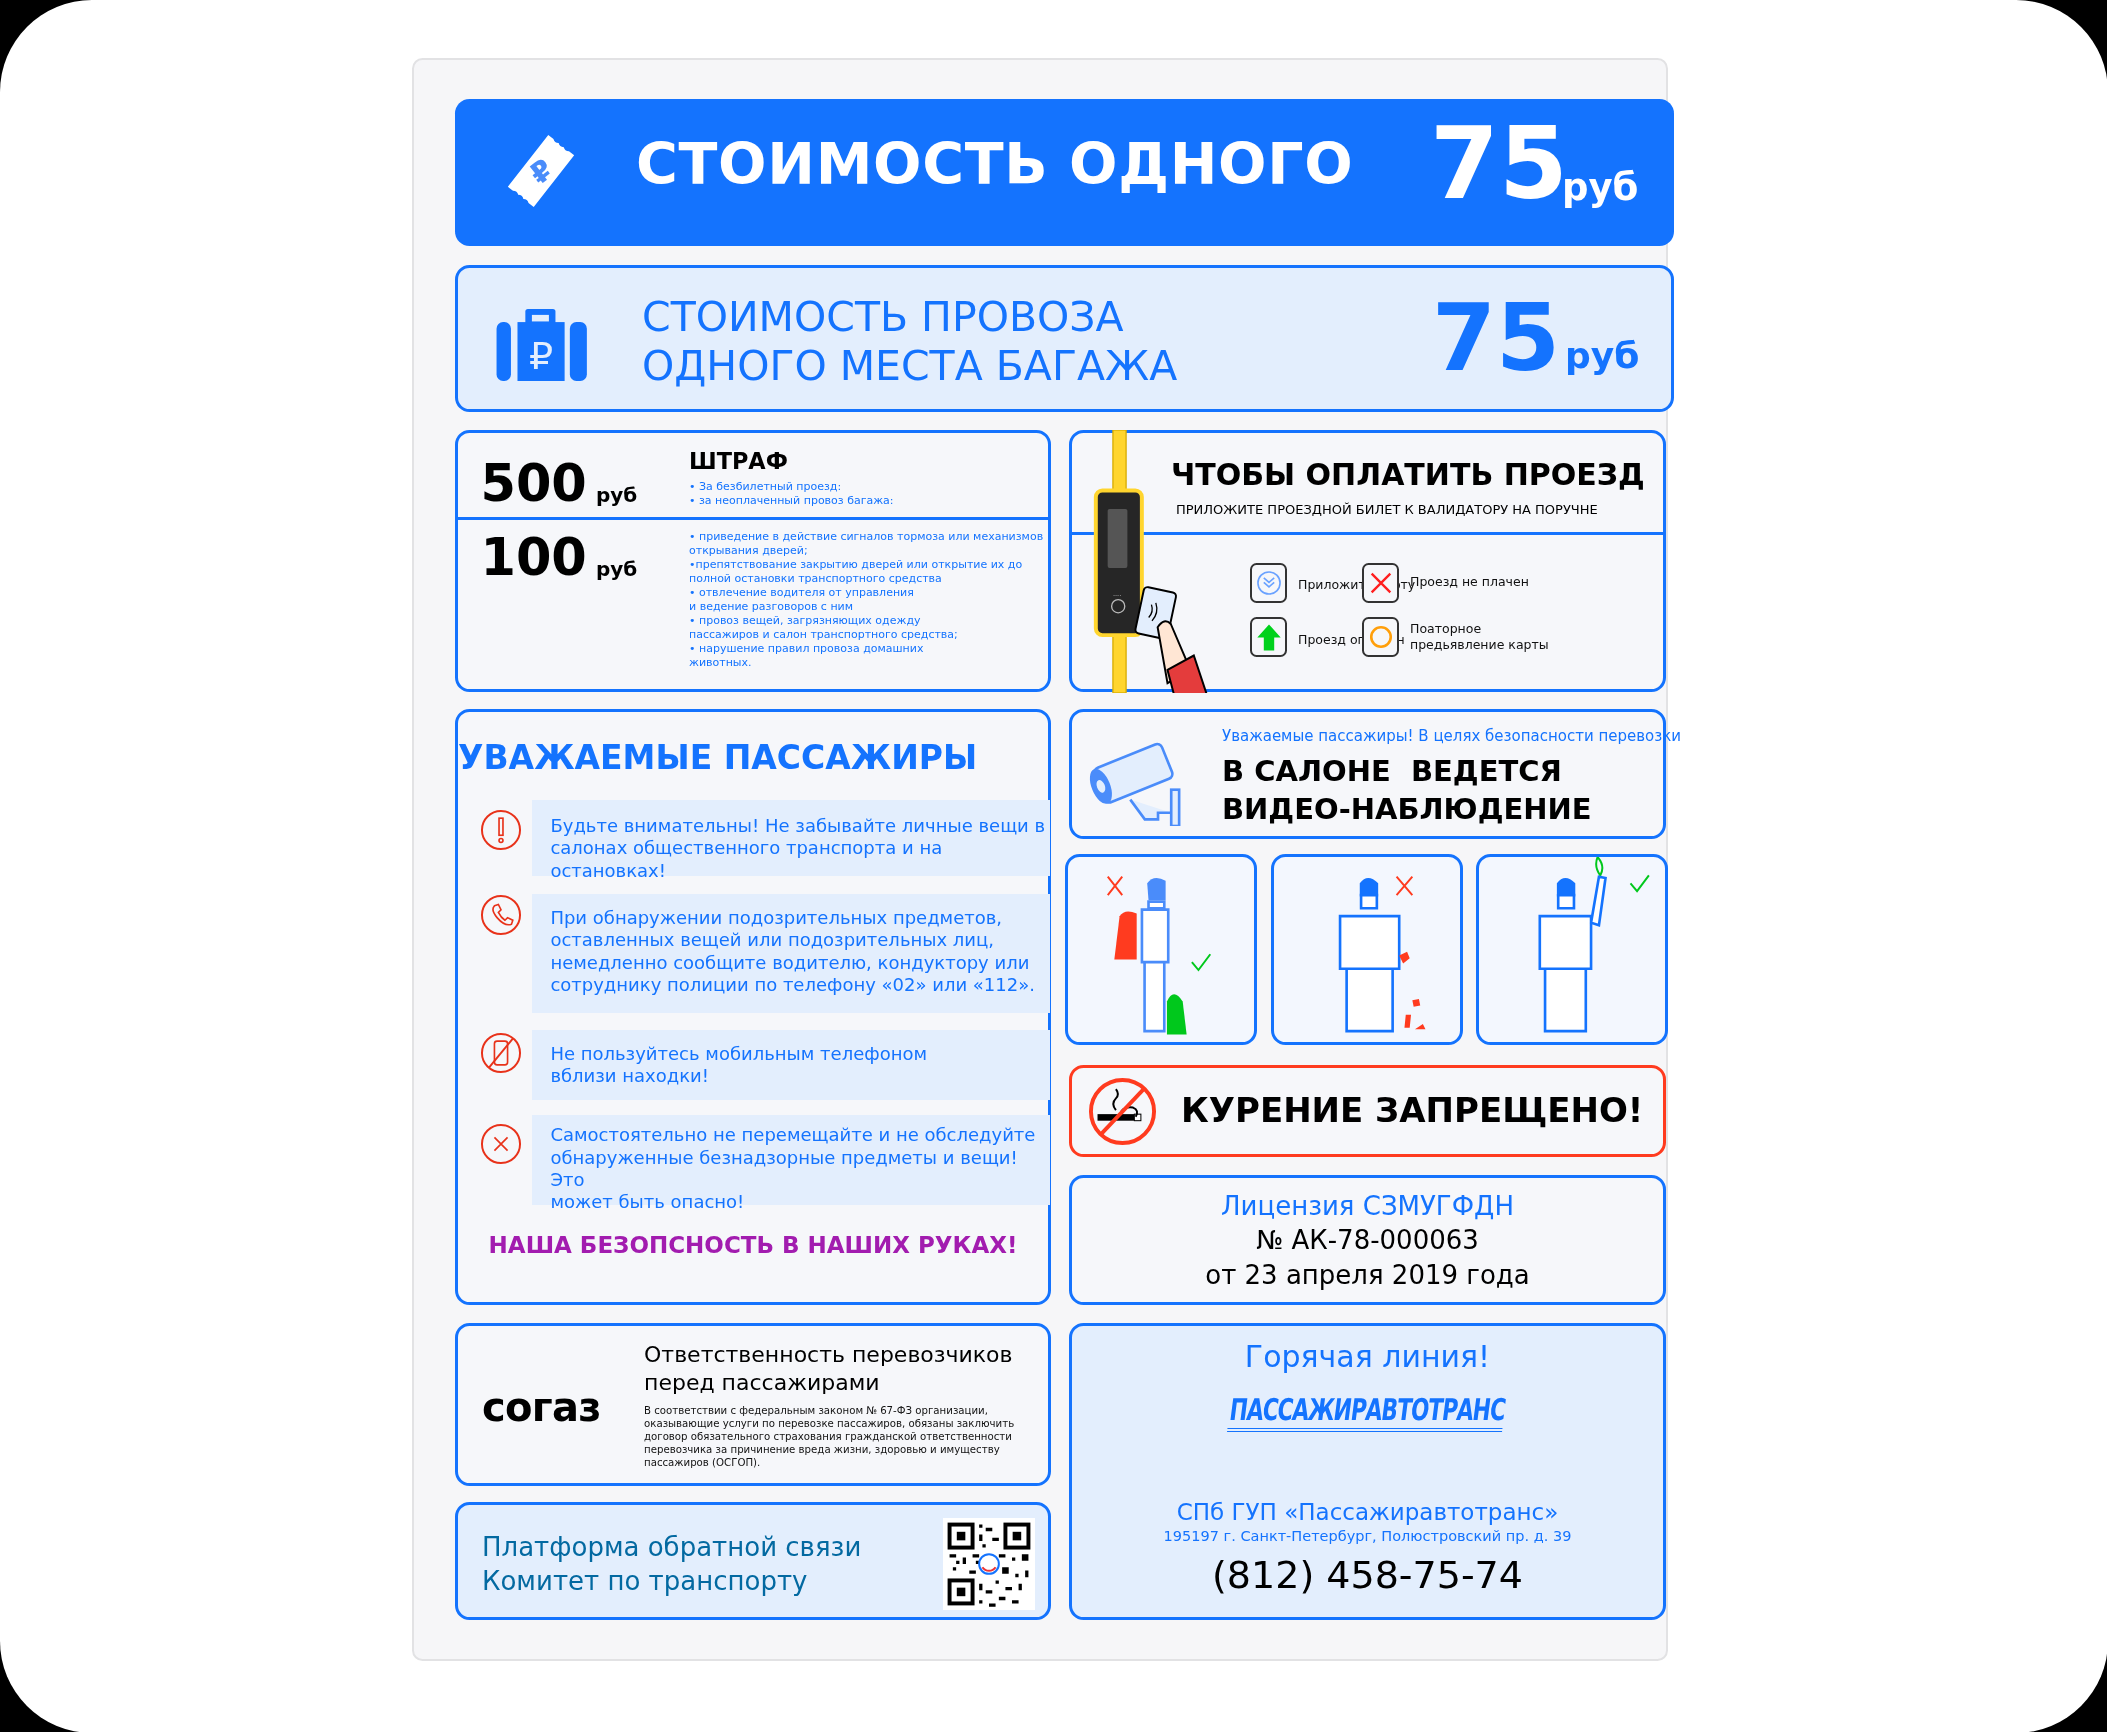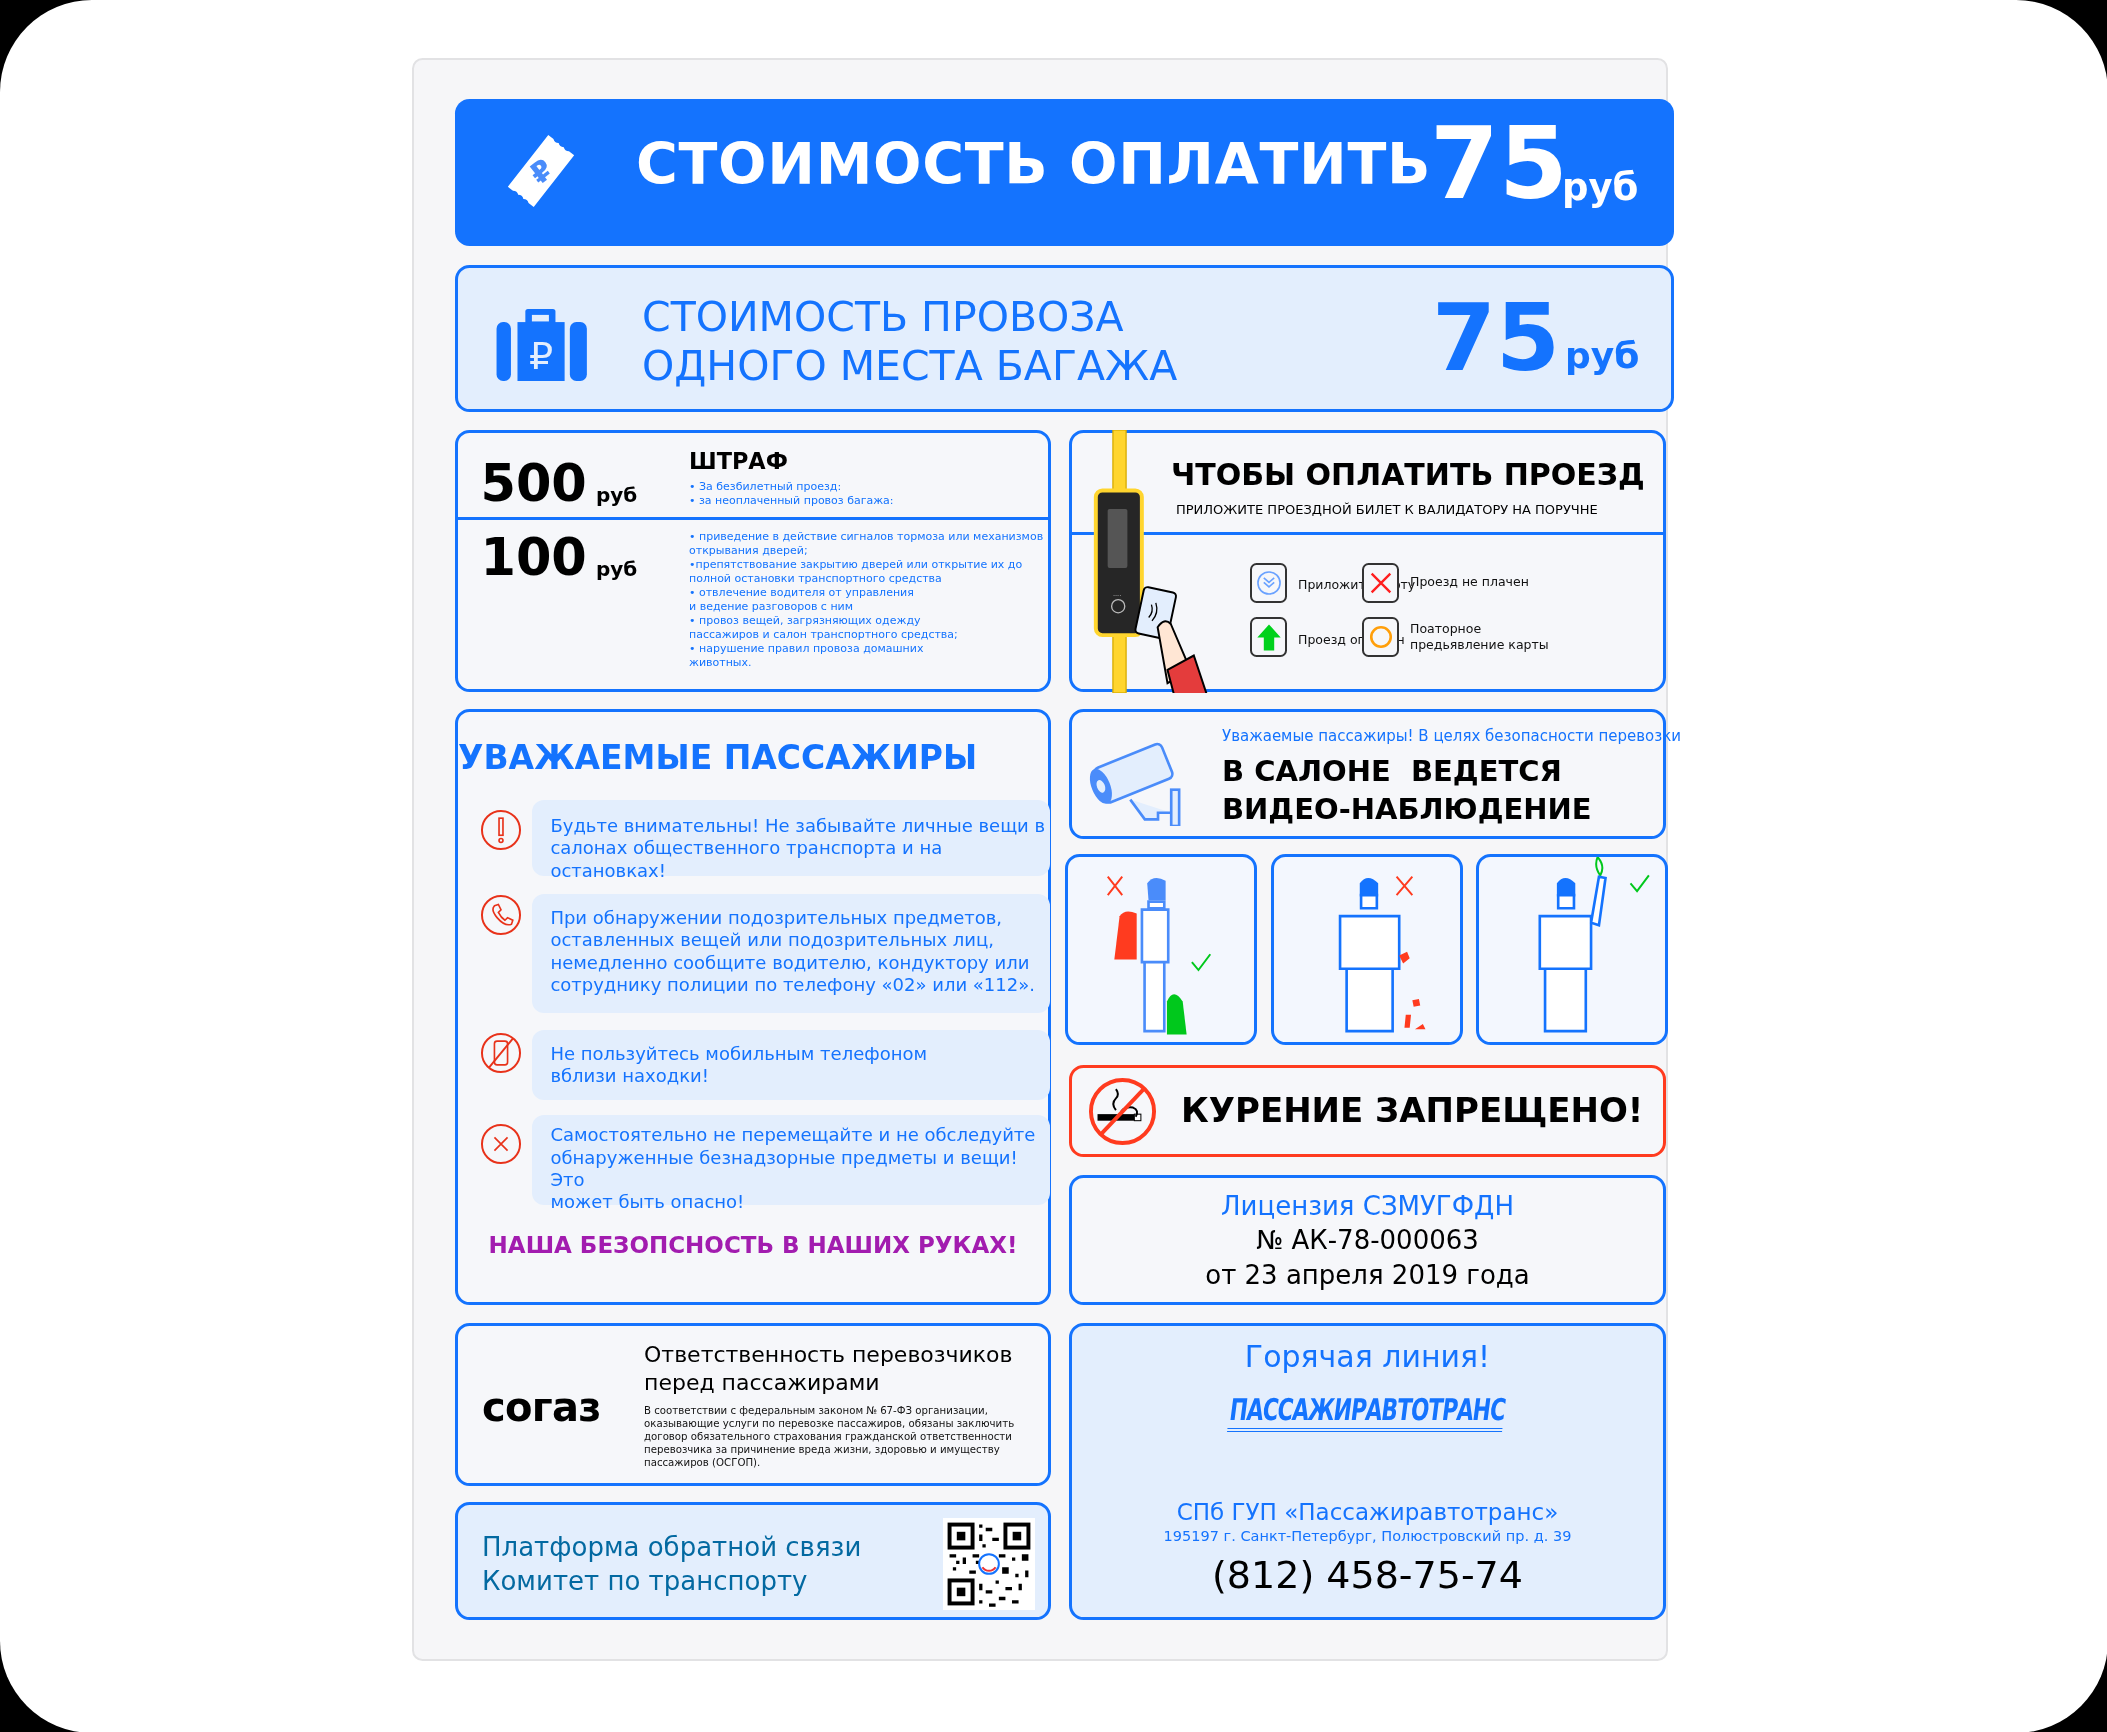--- a/index.html
+++ b/index.html
@@ -27,21 +27,21 @@
   
   .pay{left:1069px;top:430px;width:597px;height:262px;}
   .pay .divider{left:0;top:99px;width:100%;height:2.6px;background:#1473fe;}
   .pay .head{left:99px;top:24px;font-size:30px;font-weight:bold;color:#000;white-space:nowrap;}
   .pay .sub{left:104px;top:69px;font-size:13px;color:#000;white-space:nowrap;}
   .legend-icon{position:absolute;width:37px;height:40px;border:2.6px solid #333;border-radius:6.6px;box-sizing:border-box;background:#f6f7fa;display:flex;align-items:center;justify-content:center;}
   .legend-label{position:absolute;font-size:12.5px;color:#111;line-height:16px;}
   
   .pass{left:455px;top:709px;width:596px;height:596px;}
   .pass .head{left:0;width:100%;top:26px;text-align:left;font-size:33px;font-weight:bold;color:#1473fe;}
-  .notice{position:absolute;left:74px;width:518px;background:#e3eefd;border-radius:12px;}
+  .notice{position:absolute;left:74px;width:518px;background:#e3eefd;}
   .notice .txt{position:absolute;left:18.4px;font-size:18px;color:#1473fe;line-height:22.4px;}
   .ricon{position:absolute;left:22.4px;width:42px;height:42px;}
   .pass .foot{left:0;width:100%;top:520px;text-align:center;font-size:23px;font-weight:bold;color:#a21caf;}
   
   .cam{left:1069px;top:709px;width:597px;height:130px;}
   .cam .pre{left:150px;top:15px;font-size:15px;color:#1473fe;white-space:nowrap;}
   .cam .big{left:150px;top:40px;font-size:29px;font-weight:bold;color:#000;line-height:38px;white-space:nowrap;}
   
   .picto{top:854px;height:191px;background:#f3f7fe;}
   
@@ -69,21 +69,21 @@
 <div class="frame"></div>
 <div class="poster"></div>
 
 <div class="box banner">
   <svg class="abs" style="left:40px;top:26px" width="92" height="92" viewBox="0 0 140 140">
     <g transform="rotate(-52 70 70)">
       <path d="M20 45 h100 v10 a8 8 0 0 0 0 10 a8 8 0 0 0 0 10 a8 8 0 0 0 0 10 v10 h-100 v-10 a8 8 0 0 0 0 -10 a8 8 0 0 0 0 -10 a8 8 0 0 0 0 -10 z" fill="#fff"></path>
     </g>
     <text x="70" y="86" text-anchor="middle" font-size="44" font-weight="bold" fill="#4a8cfa" transform="rotate(-38 70 70)" font-family="DejaVu Sans, sans-serif">₽</text>
   </svg>
-  <div class="abs title">СТОИМОСТЬ ОПЛАТИТЬ</div>
+  <div class="abs title">СТОИМОСТЬ ОДНОГО</div>
   <div class="abs price">75</div>
   <div class="abs cur">руб</div>
 </div>
 
 <div class="box bag">
   <svg class="abs" style="left:38px;top:41px" width="96" height="72" viewBox="0 0 145 110">
     <rect x="44" y="0" width="46" height="26" rx="4" fill="#1473fe"></rect>
     <rect x="54" y="9" width="26" height="10" fill="#e3eefd"></rect>
     <rect x="0" y="20" width="22" height="90" rx="10" fill="#1473fe"></rect>
     <rect x="32" y="20" width="72" height="90" fill="#1473fe"></rect>

